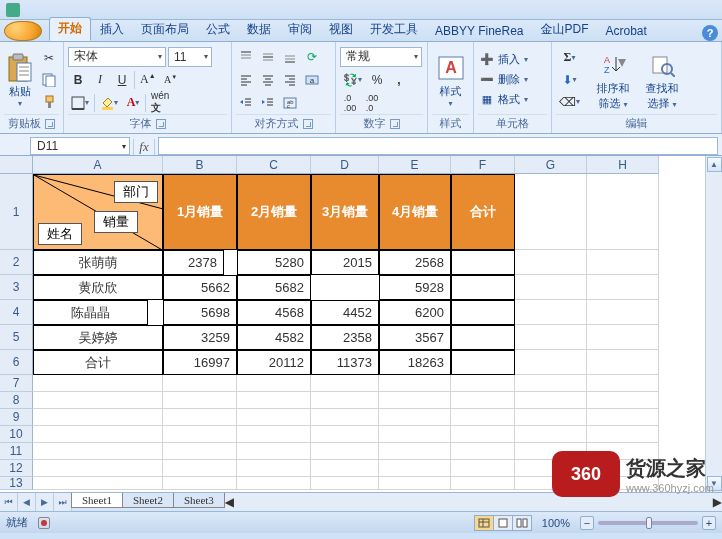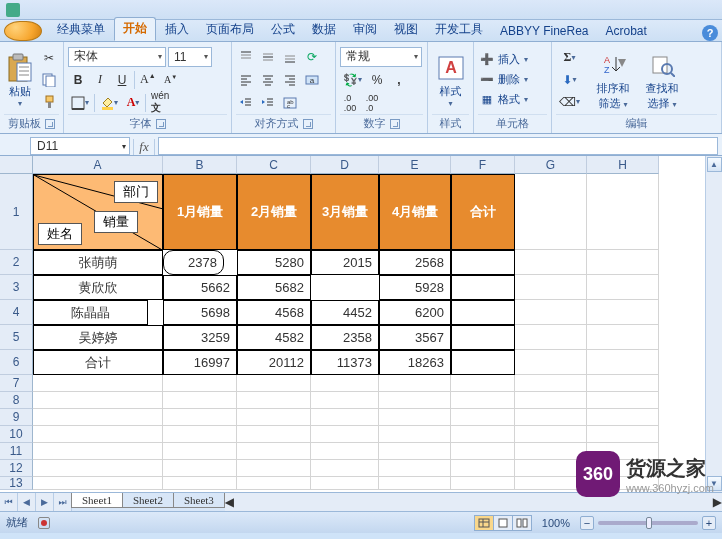--- a/index.html
+++ b/index.html
@@ -81,44 +81,44 @@
   .viewbtns { display:flex; margin-left:auto; }
   .vbtn { width:20px; height:16px; border:1px solid #8faed2; background:#e4ecf7; margin-left:-1px; display:flex; align-items:center; justify-content:center; }
   .vbtn.active { background:#f9d78b; }
   .zoom { display:flex; align-items:center; gap:4px; }
   .zslider { width:100px; height:4px; background:#aac; border-radius:2px; position:relative; }
   .zthumb { position:absolute; left:48px; top:-4px; width:6px; height:12px; background:#eef; border:1px solid #789; border-radius:2px; }
   .zbtn { width:14px; height:14px; border:1px solid #8faed2; border-radius:2px; background:#e4ecf7; display:flex; align-items:center; justify-content:center; font-size:11px; }
 
   
   .wm { position:absolute; right:8px; bottom:42px; display:flex; align-items:center; gap:6px; pointer-events:none; }
-  .wm .badge { width:44px; height:46px; border-radius:10px; background:#701a75; color:#fff; display:flex; align-items:center; justify-content:center; font-size:18px; font-weight:bold; font-family:Arial; }
+  .wm .badge { width:68px; height:46px; border-radius:10px; background:#b91c1c; color:#fff; display:flex; align-items:center; justify-content:center; font-size:18px; font-weight:bold; font-family:Arial; }
   .wm .txt { display:flex; flex-direction:column; }
   .wm .t1 { font-size:20px; font-weight:bold; color:#333; font-family:"SimHei"; }
   .wm .t2 { font-size:11px; color:#999; }
 </style>
 </head>
 <body>
 
 <div class="titlebar">
   <div class="doc-icon"></div>
 </div>
 
 <div class="tabrow">
   <div class="orb"></div>
-  <div class="tab">经典菜单</div>
   <div class="tab active">开始</div>
   <div class="tab">插入</div>
   <div class="tab">页面布局</div>
   <div class="tab">公式</div>
   <div class="tab">数据</div>
   <div class="tab">审阅</div>
   <div class="tab">视图</div>
   <div class="tab">开发工具</div>
   <div class="tab">ABBYY FineRea</div>
+  <div class="tab">金山PDF</div>
   <div class="tab">Acrobat</div>
   <div class="help-icn">?</div>
 </div>
 
 <div class="ribbon">
 
   <div class="group" style="width:64px">
     <div class="gbody">
       <div class="bigbtn">
         <div class="ic">
@@ -551,21 +551,21 @@
       <div class="cell hdr" style="left: 130px; top: 0px; width: 74px; height: 76px; position: absolute;">1月销量</div>
       <div class="cell hdr" style="left: 204px; top: 0px; width: 74px; height: 76px; position: absolute;">2月销量</div>
       <div class="cell hdr" style="left: 278px; top: 0px; width: 68px; height: 76px; position: absolute;">3月销量</div>
       <div class="cell hdr" style="left: 346px; top: 0px; width: 72px; height: 76px; position: absolute;">4月销量</div>
       <div class="cell hdr" style="left: 418px; top: 0px; width: 64px; height: 76px; position: absolute;">合计</div>
       <div class="cell namecell" style="left: 0px; top: 76px; width: 130px; height: 25px; position: absolute;">张萌萌</div>
       <div class="cell namecell" style="left: 0px; top: 101px; width: 130px; height: 25px; position: absolute;">黄欣欣</div>
       <div class="cell namecell" style="left: 0px; top: 126px; width: 115px; height: 25px; position: absolute;">陈晶晶</div>
       <div class="cell namecell" style="left: 0px; top: 151px; width: 130px; height: 25px; position: absolute;">吴婷婷</div>
       <div class="cell namecell" style="left: 0px; top: 176px; width: 130px; height: 25px; position: absolute;">合计</div>
-      <div class="cell datacell" style="left: 130px; top: 76px; width: 61px; height: 25px; position: absolute; border-radius: 10px;">2378</div>
+      <div class="cell datacell" style="left: 130px; top: 76px; width: 61px; height: 25px; position: absolute;">2378</div>
       <div class="cell datacell" style="left: 204px; top: 76px; width: 74px; height: 25px; position: absolute; padding-left: 40px;">5280</div>
       <div class="cell datacell" style="left: 278px; top: 76px; width: 68px; height: 25px; position: absolute;">2015</div>
       <div class="cell datacell" style="left: 346px; top: 76px; width: 72px; height: 25px; position: absolute;">2568</div>
       <div class="cell datacell" style="left: 418px; top: 76px; width: 64px; height: 25px; position: absolute;"></div>
       <div class="cell datacell" style="left: 130px; top: 101px; width: 74px; height: 25px; position: absolute;">5662</div>
       <div class="cell datacell" style="left: 204px; top: 101px; width: 74px; height: 25px; position: absolute;">5682</div>
       <div class="cell datacell" style="left: 278px; top: 101px; width: 68px; height: 17px; position: absolute; margin-top: 28px;">2548</div>
       <div class="cell datacell" style="left: 346px; top: 101px; width: 72px; height: 25px; position: absolute;">5928</div>
       <div class="cell datacell" style="left: 418px; top: 101px; width: 64px; height: 25px; position: absolute;"></div>
       <div class="cell datacell" style="left: 130px; top: 126px; width: 74px; height: 25px; position: absolute;">5698</div>

